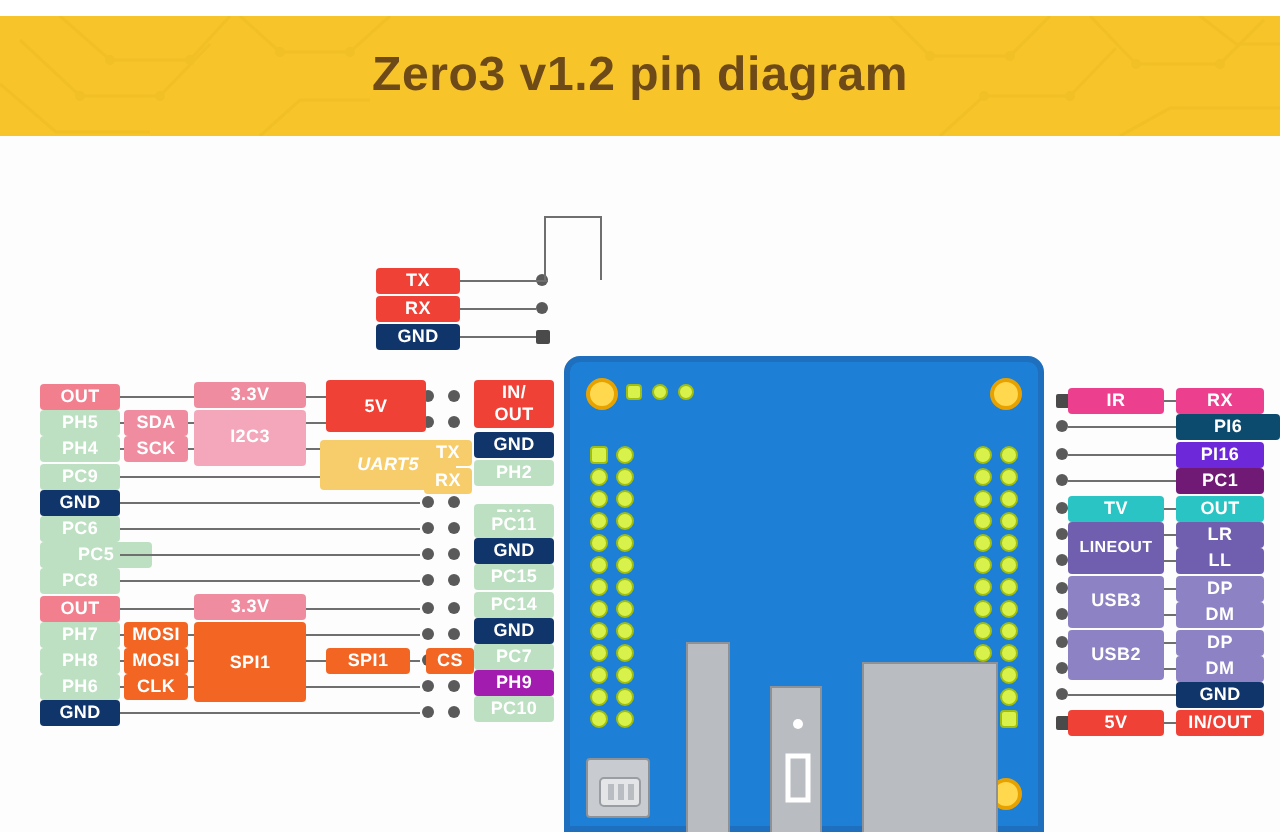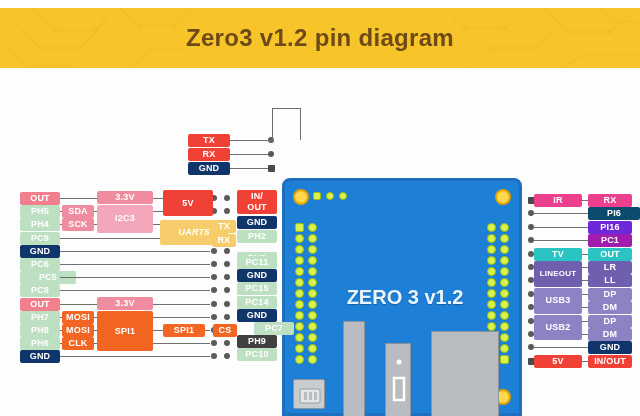--- a/index.html
+++ b/index.html
@@ -193,21 +193,20 @@
         <div class="pad"></div>
         <div class="pad"></div>
         <div class="pad"></div>
         <div class="pad"></div>
         <div class="pad"></div>
         <div class="pad"></div>
         <div class="pad"></div>
         <div class="pad sq"></div>
       </div>
 
-    <div id="board-label">ZERO 3 v1.2</div>
 
     <div class="chip" id="usb-c">
       <svg width="32" height="30" viewBox="0 0 32 30">
         <rect x="6" y="9" width="20" height="14" rx="2" fill="#e3e5e7" stroke="#9a9da1"></rect>
         <rect x="10" y="12" width="3" height="8" fill="#b9bcc0"></rect>
         <rect x="15" y="12" width="3" height="8" fill="#b9bcc0"></rect>
         <rect x="20" y="12" width="3" height="8" fill="#b9bcc0"></rect>
       </svg>
     </div>
     <div class="chip" id="hdmi"></div>
@@ -313,35 +312,35 @@
         <div>OUT</div>
       </div>
       <div class="lbl" style="left: 237px; top: 148.4px; width: 40px; background: rgb(16, 53, 107);">GND</div>
       <div class="lbl" style="left: 237px; top: 161.6px; width: 40px; background: rgb(189, 224, 194);">PH2</div>
       <div class="lbl" style="left: 237px; top: 184px; width: 40px; background: rgb(189, 224, 194);">PH3</div>
       <div class="lbl" style="left: 237px; top: 188px; width: 40px; background: rgb(189, 224, 194); text-align: center;">PC11</div>
       <div class="lbl" style="left: 237px; top: 201.2px; width: 40px; background: rgb(16, 53, 107);">GND</div>
       <div class="lbl" style="left: 237px; top: 214.4px; width: 40px; background: rgb(189, 224, 194);">PC15</div>
       <div class="lbl" style="left: 237px; top: 227.6px; width: 40px; background: rgb(189, 224, 194);">PC14</div>
       <div class="lbl" style="left: 237px; top: 240.8px; width: 40px; background: rgb(16, 53, 107);">GND</div>
-      <div class="lbl" style="left: 237px; top: 254px; width: 40px; background: rgb(189, 224, 194); margin-left: 17px;">PC7</div>
-      <div class="lbl" style="left: 237px; top: 267.2px; width: 40px; background: #404040;">PH9</div>
+      <div class="lbl" style="left: 237px; top: 254px; width: 40px; background: rgb(189, 224, 194);">PC7</div>
+      <div class="lbl" style="left: 237px; top: 267.2px; width: 40px; background: #a21caf;">PH9</div>
       <div class="lbl" style="left: 237px; top: 280.4px; width: 40px; background: rgb(189, 224, 194);">PC10</div>
     </div>
   <div id="farright-group">
       <div class="lbl" style="left: 588px; top: 126px; width: 44px; background: rgb(236, 63, 142);">RX</div>
       <div class="dot sq" style="left: 528px; top: 129px;"></div>
       <div class="wire" style="left: 534px; top: 132px; width: 54px;"></div>
       <div class="lbl" style="left: 588px; top: 139.4px; width: 52px; background: #0c4a6e;">PI6</div>
       <div class="dot" style="left: 528px; top: 142.4px;"></div>
       <div class="wire" style="left: 534px; top: 145.4px; width: 54px;"></div>
       <div class="lbl" style="left: 588px; top: 152.8px; width: 44px; background: #6d28d9;">PI16</div>
       <div class="dot" style="left: 528px; top: 155.8px;"></div>
       <div class="wire" style="left: 534px; top: 158.8px; width: 54px;"></div>
-      <div class="lbl" style="left: 588px; top: 166.2px; width: 44px; background: #a21caf;">PC1</div>
+      <div class="lbl" style="left: 588px; top: 166.2px; width: 44px; background: #701a75;">PC1</div>
       <div class="dot" style="left: 528px; top: 169.2px;"></div>
       <div class="wire" style="left: 534px; top: 172.2px; width: 54px;"></div>
       <div class="lbl" style="left: 588px; top: 179.6px; width: 44px; background: rgb(43, 196, 196);">OUT</div>
       <div class="dot" style="left: 528px; top: 182.6px;"></div>
       <div class="wire" style="left: 534px; top: 185.6px; width: 54px;"></div>
       <div class="lbl" style="left: 588px; top: 193px; width: 44px; background: rgb(111, 95, 174);">LR</div>
       <div class="dot" style="left: 528px; top: 196px;"></div>
       <div class="wire" style="left: 534px; top: 199px; width: 54px;"></div>
       <div class="lbl" style="left: 588px; top: 206.4px; width: 44px; background: rgb(111, 95, 174);">LL</div>
       <div class="dot" style="left: 528px; top: 209.4px;"></div>

